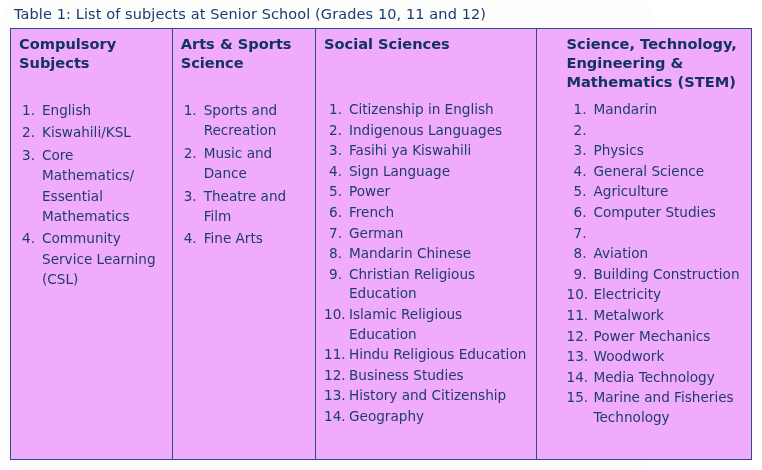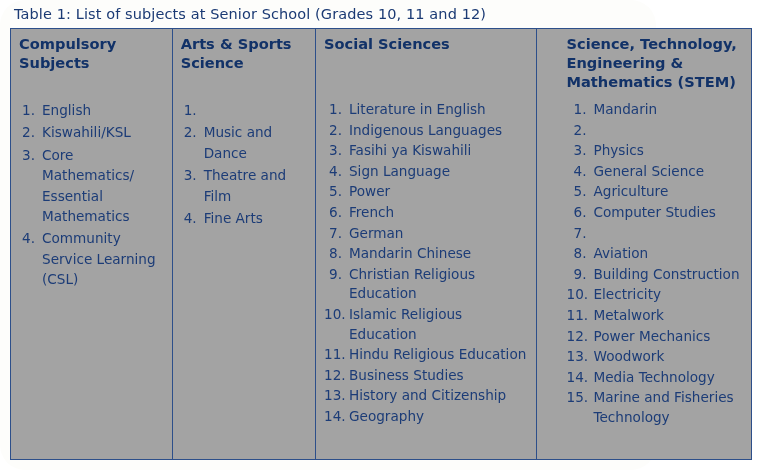--- a/index.html
+++ b/index.html
@@ -32,21 +32,21 @@
   }
   .table {
     position: absolute;
     top: 28px;
     left: 10px;
     width: 742px;
     height: 432px;
     border: 1.6px solid #2d4f8a;
     display: flex;
     box-sizing: border-box;
-    background: #a3a3a3;
+    background: #f0abfc;
   }
   .col {
     box-sizing: border-box;
     border-right: 1.6px solid #2d4f8a;
     padding: 5px 6px 0 8px;
     overflow: hidden;
   }
   .col:last-child { border-right: none; margin-left: 22px; }
   .col-1 { width: 167px; }
   .col-2 { width: 148px; }
@@ -119,20 +119,21 @@
             <span class="txt">Community Service Learning (CSL)</span>
           </li>
       </ol>
     </div>
 
     <div class="col col-2">
       <div class="head">Arts &amp; Sports Science</div>
       <ol class="items">
         <li>
             <span class="num">1.</span>
+            <span class="txt">Sports and Recreation</span>
           </li>
         <li>
             <span class="num">2.</span>
             <span class="txt">Music and Dance</span>
           </li>
         <li>
             <span class="num">3.</span>
             <span class="txt">Theatre and Film</span>
           </li>
         <li>
@@ -140,21 +141,21 @@
             <span class="txt">Fine Arts</span>
           </li>
       </ol>
     </div>
 
     <div class="col col-3">
       <div class="head h3">Social Sciences</div>
       <ol class="items">
         <li>
             <span class="num">1.</span>
-            <span class="txt">Literature in English</span>
+            <span class="txt">Citizenship in English</span>
           </li>
         <li>
             <span class="num">2.</span>
             <span class="txt">Indigenous Languages</span>
           </li>
         <li>
             <span class="num">3.</span>
             <span class="txt">Fasihi ya Kiswahili</span>
           </li>
         <li>

